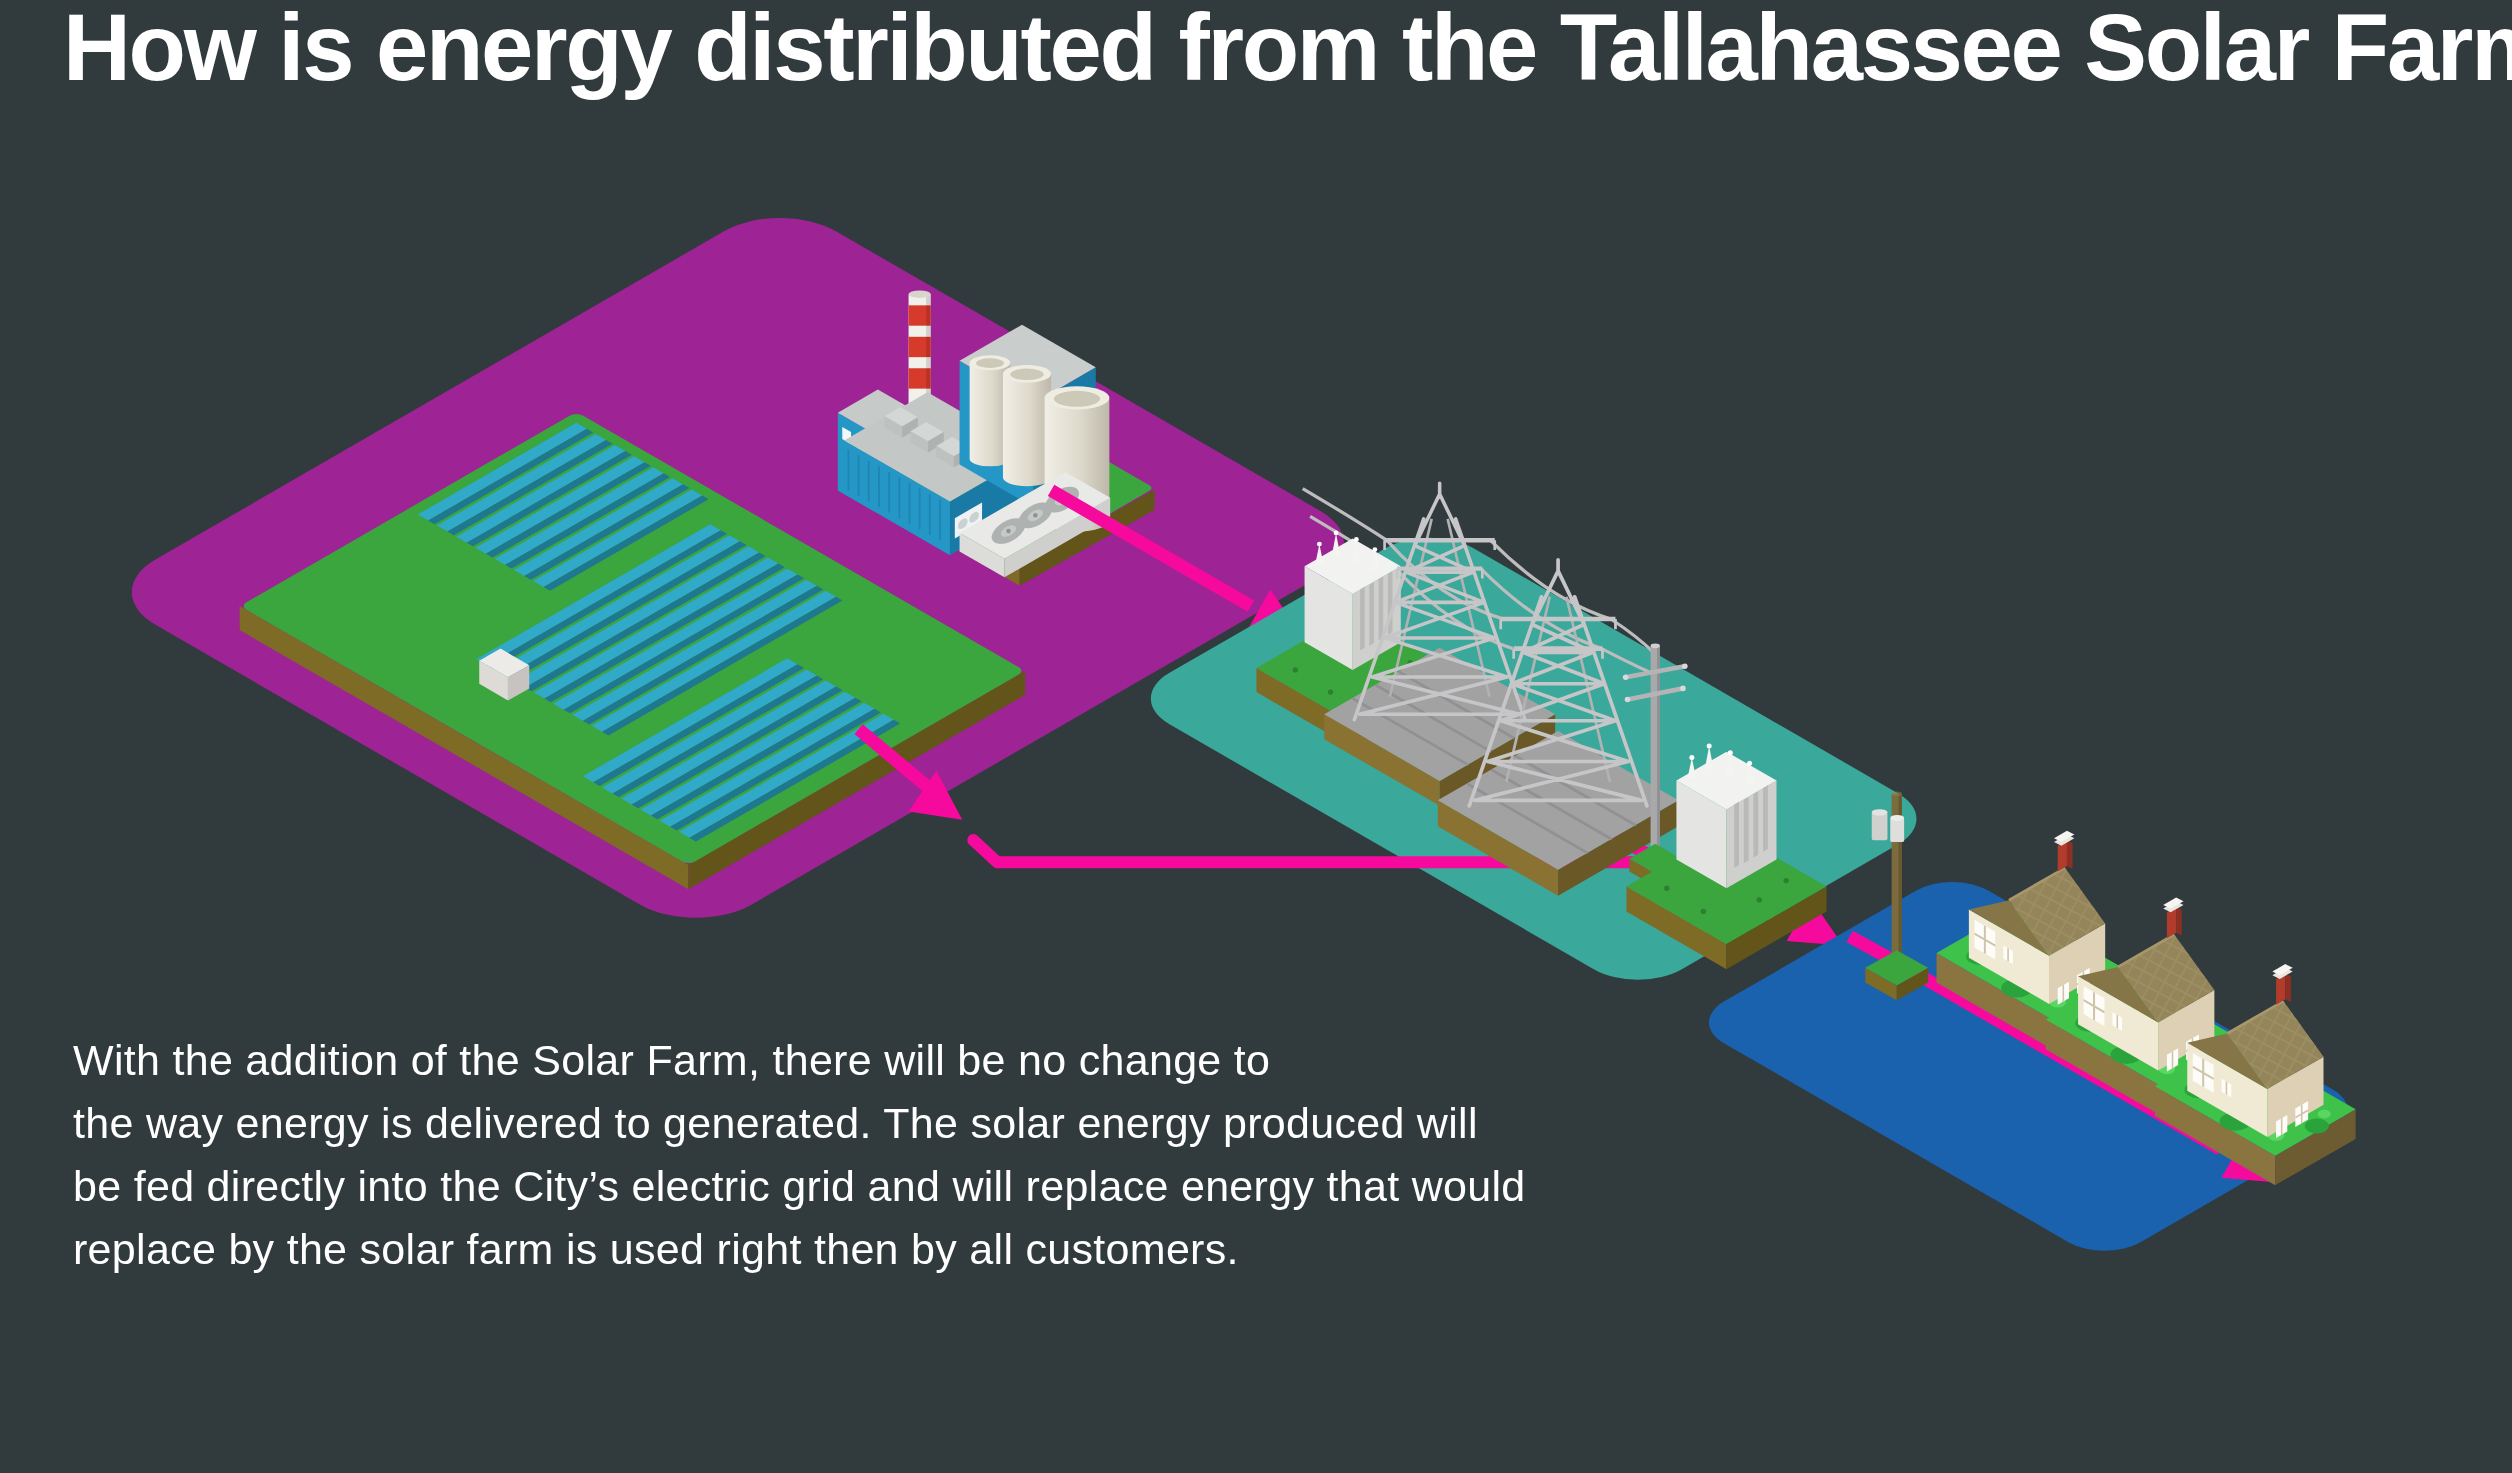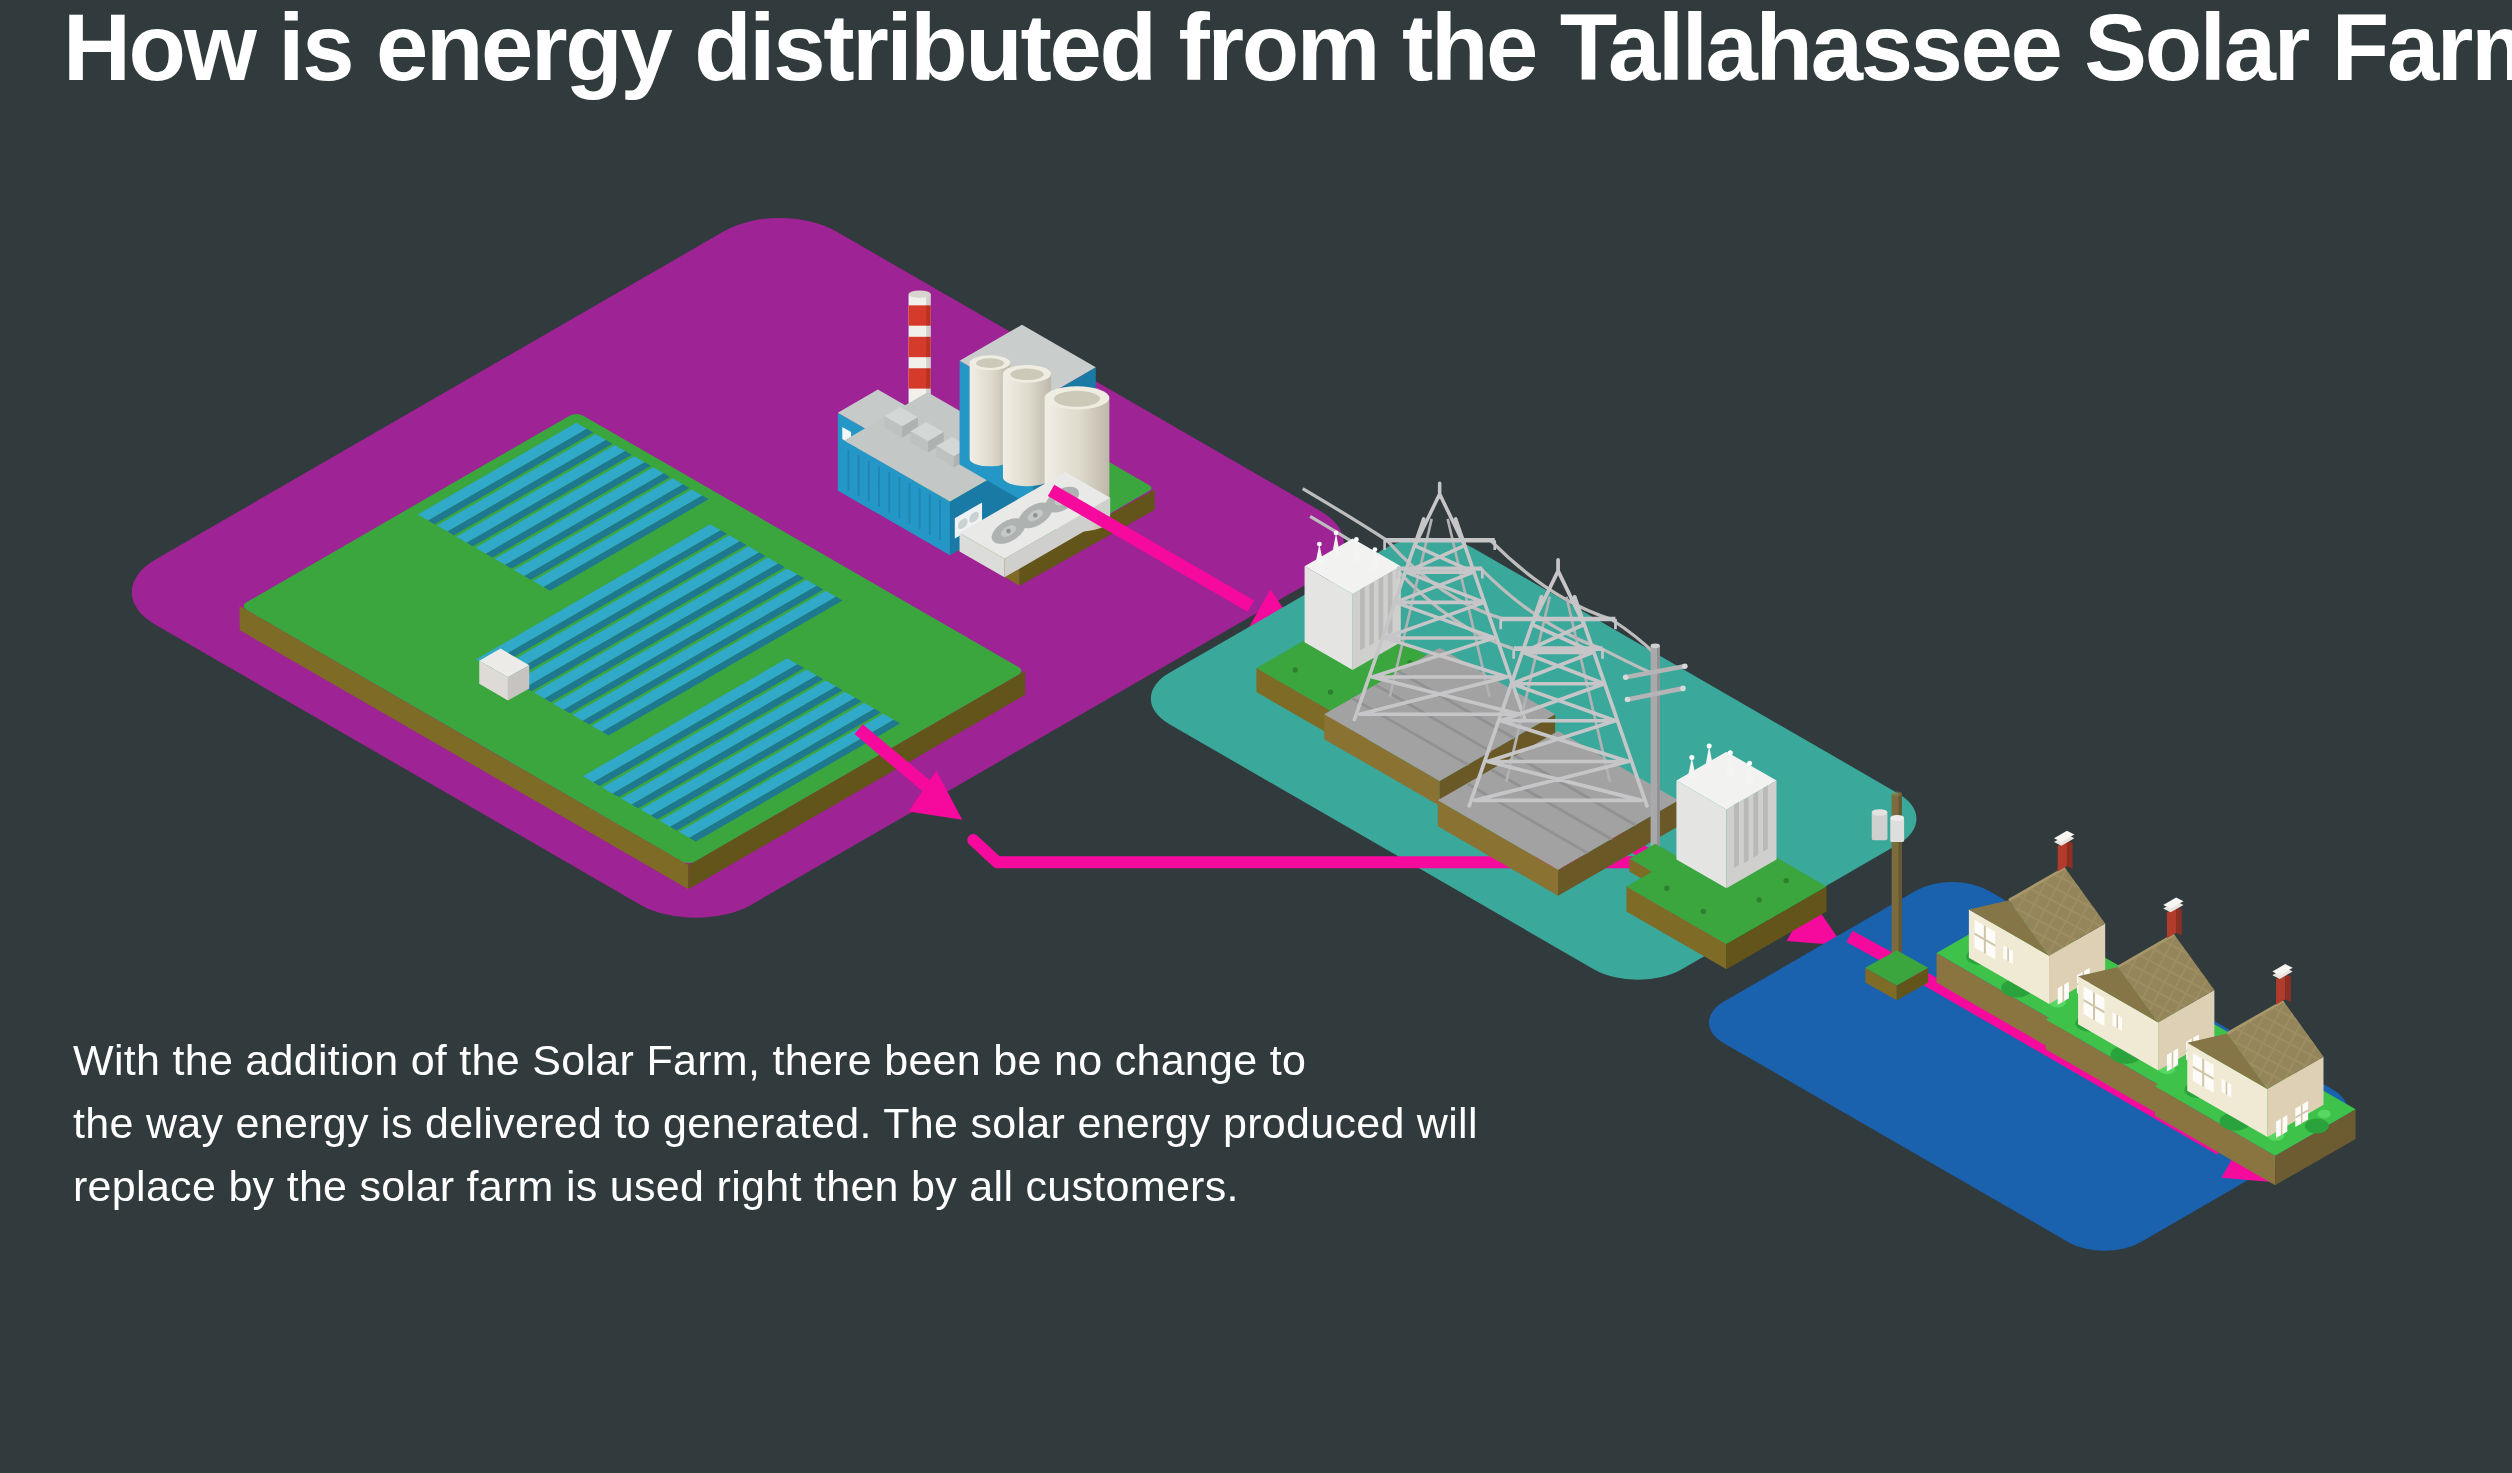--- a/index.html
+++ b/index.html
@@ -378,19 +378,20 @@
       <polygon class="flowhead" points="2462,1278 2427,1227 2401,1273"></polygon>
     </g>
 
     <use href="#polebrown" transform="translate(2050,1046)"></use>
     <use href="#house" transform="translate(2180,980)"></use>
     <use href="#house" transform="translate(2298,1052)"></use>
     <use href="#house" transform="translate(2416,1124)"></use>
   </svg>
 
   <p class="description">
-    <span class="line">With the addition of the Solar Farm, there been be no change to</span>
+    <span class="line">With the addition of the Solar Farm, there will be no change to</span>
     <span class="line">the way energy is delivered to generated. The solar energy produced will</span>
+    <span class="line">be fed directly into the City’s electric grid and will replace energy that would</span>
     <span class="line">replace by the solar farm is used right then by all customers.</span>
   </p>
 
 </div>
 
 
 </body></html>

